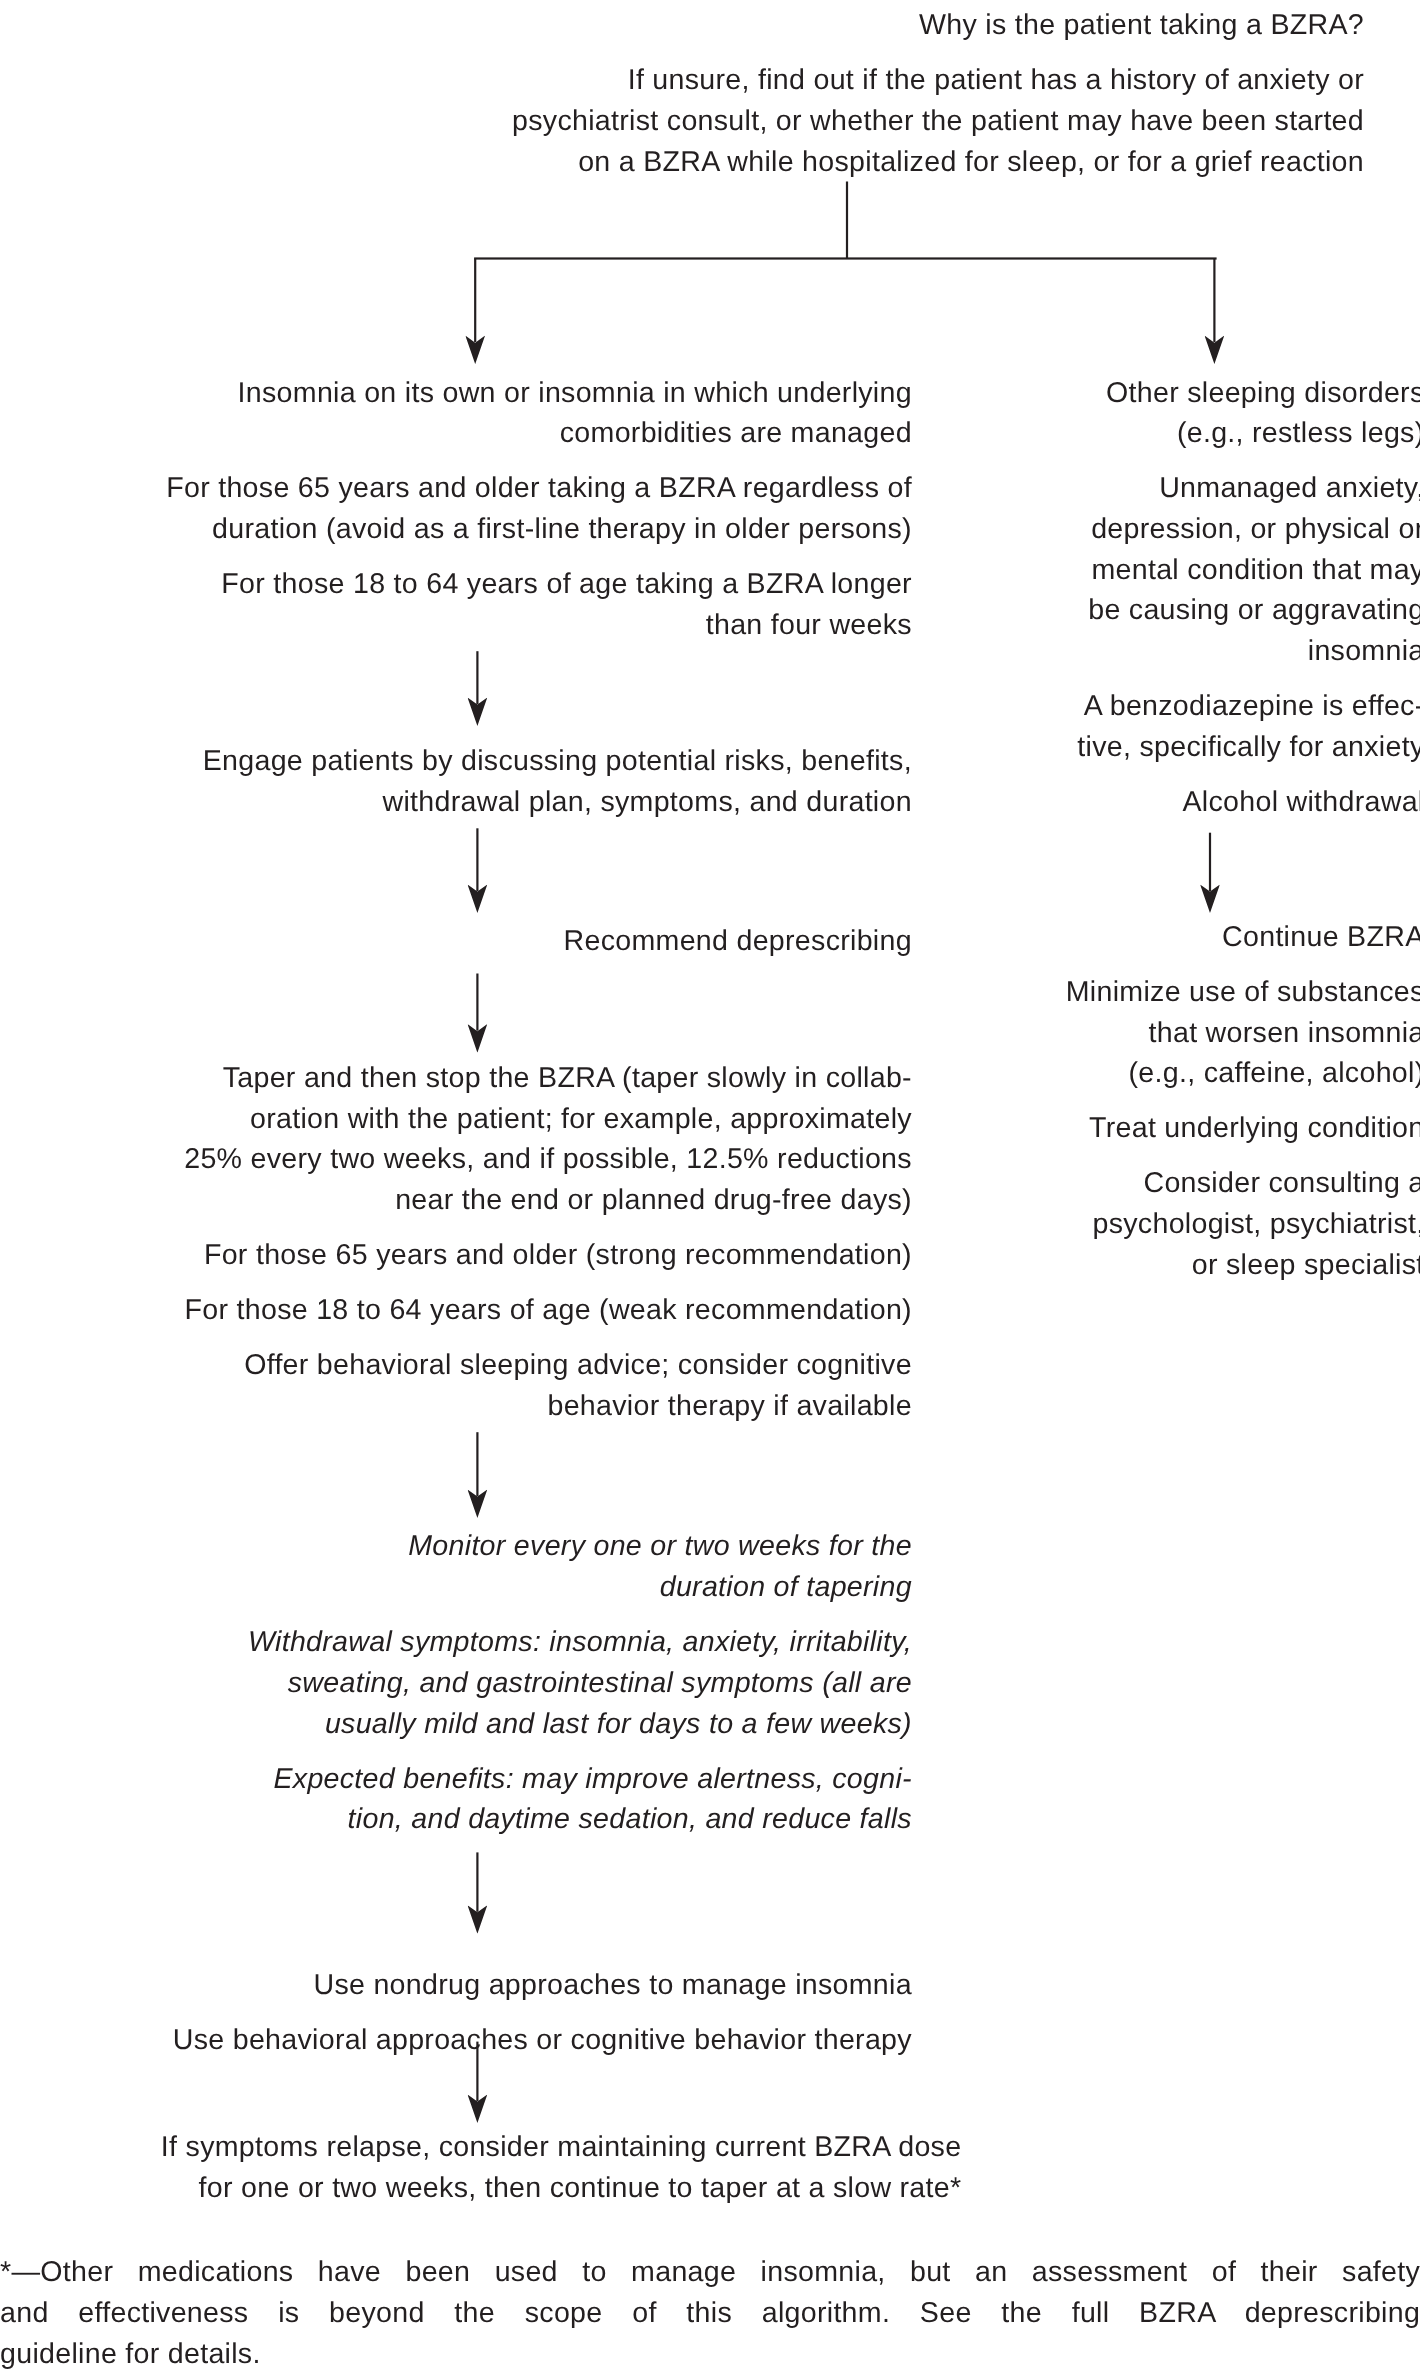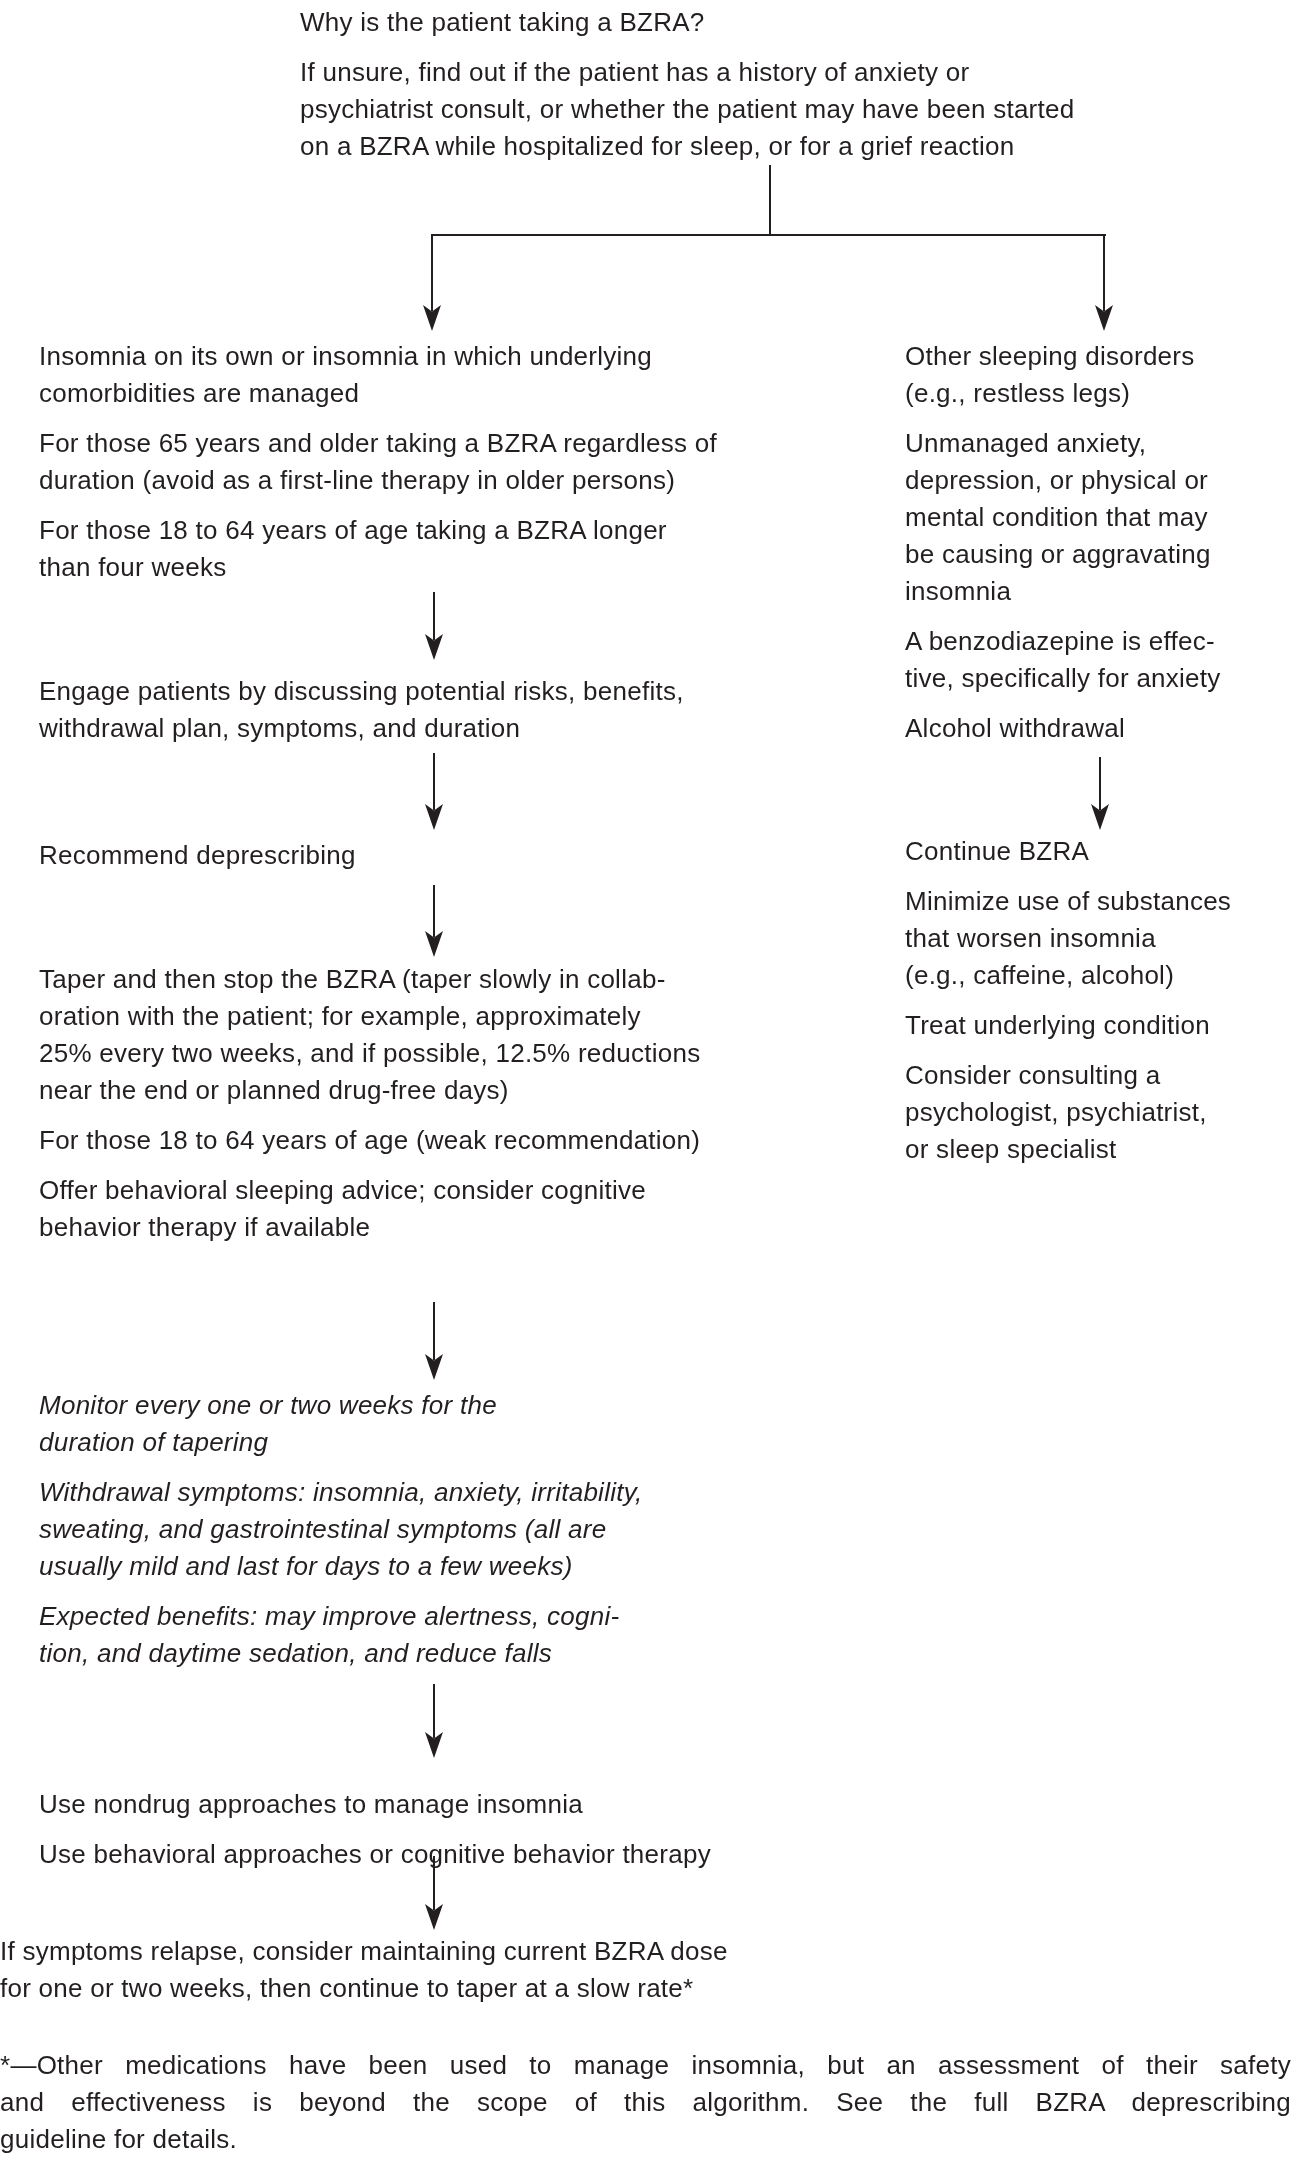--- a/index.html
+++ b/index.html
@@ -7,21 +7,21 @@
     position: relative;
     width: 1291px;
     height: 2159px;
     background: var(--bg, #ffffff);
     font-family: "Liberation Sans", "DejaVu Sans", sans-serif;
     color: var(--ink, #231f20);
     overflow: hidden;
   }
   .block {
     position: absolute;
-    text-align: left;
+    text-align: right;
     font-size: 26px;
     line-height: 37px;
     letter-spacing: 0.01em;
   }
   .para { white-space: pre-line; margin: 0 0 13px 0; }
   .para:last-child { margin-bottom: 0; }
   .title-line { margin: 0 0 13px 0; }
   
   .vline { position: absolute; width: 2px; background: var(--ink, #231f20); }
   .hline { position: absolute; height: 2px; background: var(--ink, #231f20); }
@@ -94,20 +94,21 @@
     <div class="para">Recommend deprescribing</div>
   </div>
 
   <div class="arrow" style="left:425px; top:885px; height:72px;"></div>
 
   <div class="block" style="left:39px; top:961px; width:790px;">
     <div class="para">Taper and then stop the BZRA (taper slowly in collab-
 oration with the patient; for example, approximately
 25% every two weeks, and if possible, 12.5% reductions
 near the end or planned drug-free days)</div>
+    <div class="para">For those 65 years and older (strong recommendation)</div>
     <div class="para">For those 18 to 64 years of age (weak recommendation)</div>
     <div class="para">Offer behavioral sleeping advice; consider cognitive
 behavior therapy if available</div>
   </div>
 
   <div class="arrow" style="left:425px; top:1302px; height:78px;"></div>
 
   <div class="block" style="left:39px; top:1387px; width:790px;font-style:italic;">
     <div class="para">Monitor every one or two weeks for the
 duration of tapering</div>

